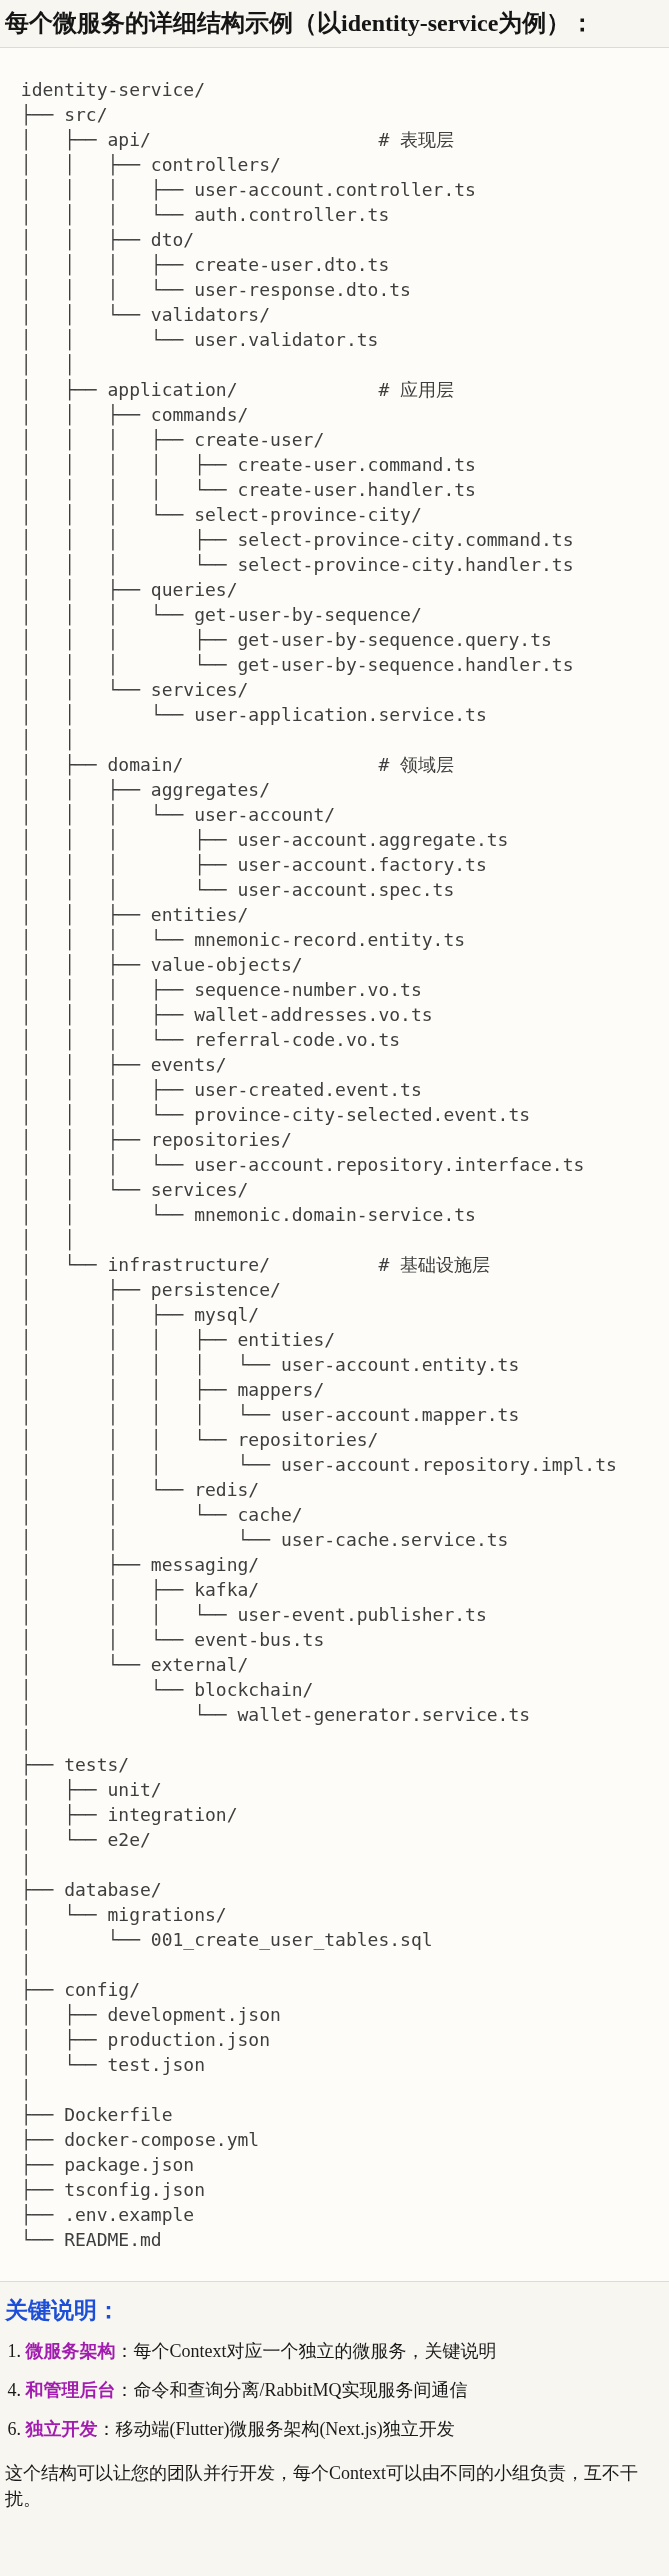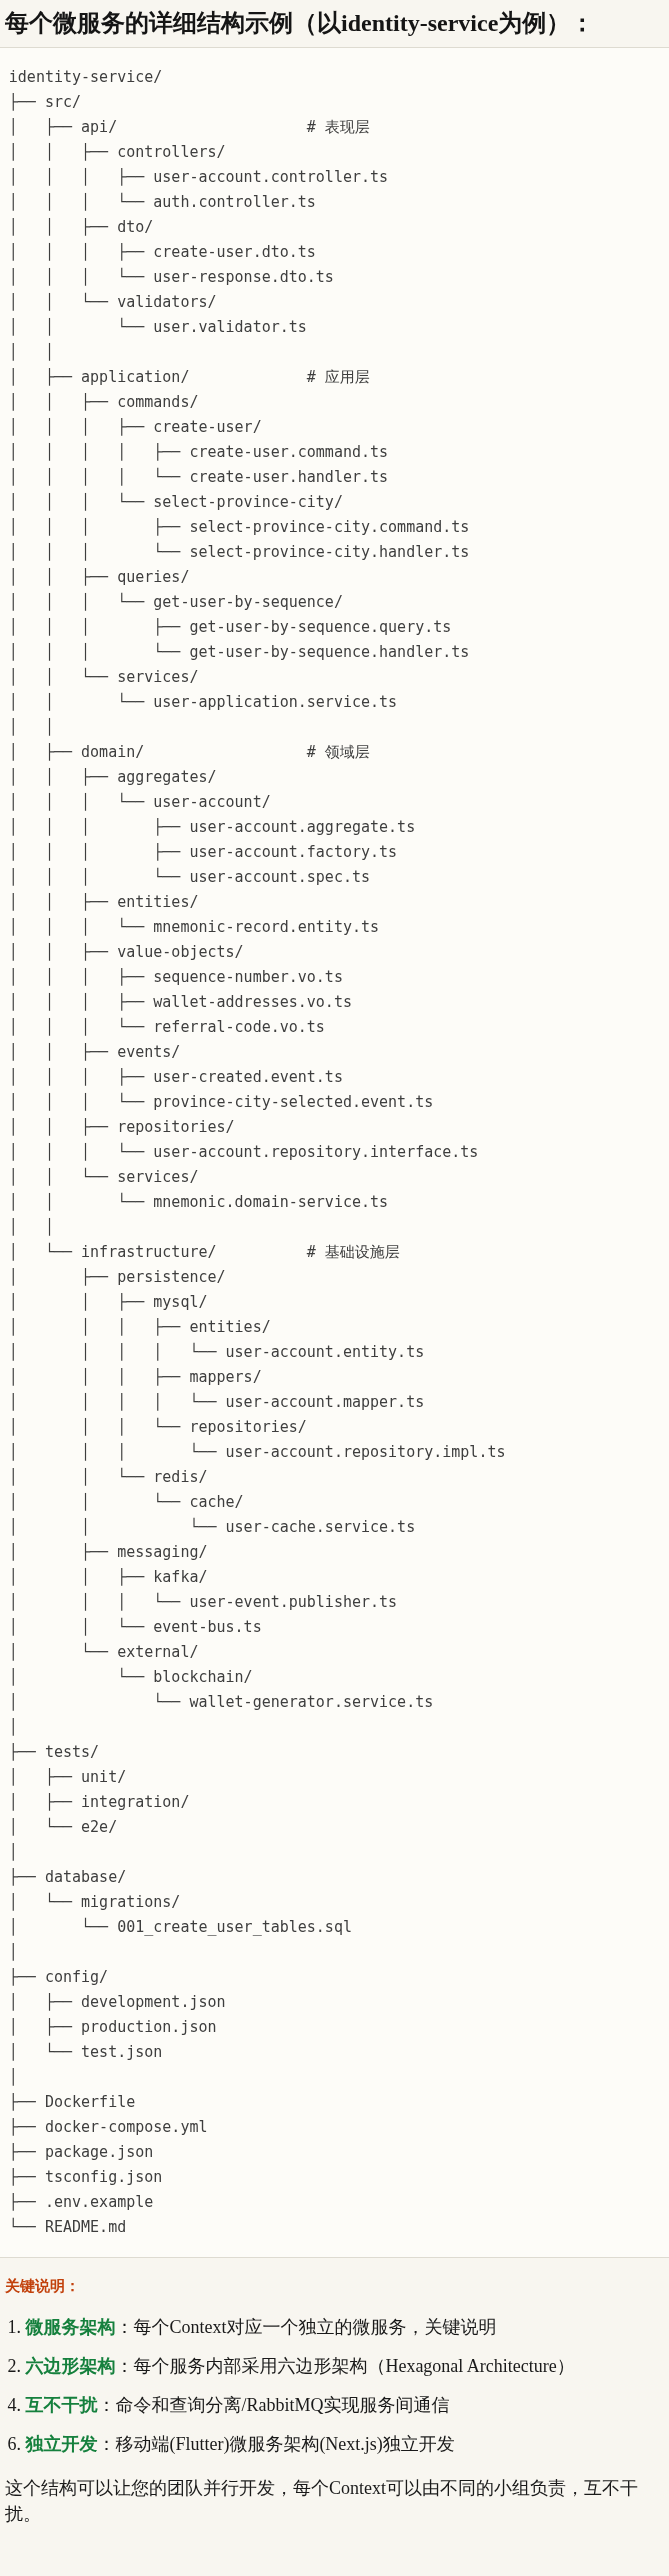--- a/index.html
+++ b/index.html
@@ -26,55 +26,55 @@
   }
   .code-block {
     margin-top: 9.4px;
     background: #FDFCF8;
     border-top: 0.6px solid #DEDBD1;
     border-bottom: 0.6px solid #DEDBD1;
     padding: 17px 0 17px 8.8px;
     overflow: hidden;
   }
   .tree {
-    margin: 0;
+    margin: 12px;
     font-family: "DejaVu Sans Mono", "Liberation Mono", monospace;
-    font-size: 15px;
+    font-size: 18px;
     line-height: 25px;
     color: #3E3E3E;
     white-space: pre;
     tab-size: 4;
   }
   .notes {
     padding: 13.8px 6.3px 0 5px;
   }
   .notes-heading {
     margin: 0 0 2.5px 0;
-    font-size: 15px;
+    font-size: 23px;
     line-height: 29px;
     font-weight: 700;
-    color: #c2410c;
+    color: #1d4ed8;
   }
   .notes-list {
     list-style: none;
     margin: 0;
     padding: 0 0 0 2.5px;
   }
   .note-item {
     font-size: 18px;
     line-height: 26px;
     margin-top: 13px;
   }
   .note-num {
     display: inline-block;
     margin-right: 4.4px;
   }
   .note-term {
     font-weight: 700;
-    color: #15803d;
+    color: #a21caf;
   }
   .closing {
     margin: 18px 0 0 0;
     font-size: 18px;
     line-height: 26px;
   }
 </style>
 </head>
 <body>
 
@@ -169,19 +169,18 @@
 ├── package.json
 ├── tsconfig.json
 ├── .env.example
 └── README.md</pre>
 </div>
 
 <div class="notes">
   <h3 class="notes-heading">关键说明：</h3>
   <ol class="notes-list">
     <li class="note-item"><span class="note-num">1.</span><span class="note-term">微服务架构</span><span class="note-rest">：每个Context对应一个独立的微服务，关键说明</span></li>
-    <li class="note-item"><span class="note-num">2.</span><span class="note-term">六边形架构</span><span class="note-rest">：每个服务内部采用六边形架构（Hexagonal Architecture）</span></li>
-    <li class="note-item"><span class="note-num">4.</span><span class="note-term">互不干扰</span><span class="note-rest">：命令和查询分离/RabbitMQ实现服务间通信</span></li>
+    <li class="note-item"><span class="note-num">4.</span><span class="note-term">和管理后台</span><span class="note-rest">：命令和查询分离/RabbitMQ实现服务间通信</span></li>
     <li class="note-item"><span class="note-num">6.</span><span class="note-term">独立开发</span><span class="note-rest">：移动端(Flutter)微服务架构(Next.js)独立开发</span></li>
   </ol>
   <p class="closing">这个结构可以让您的团队并行开发，每个Context可以由不同的小组负责，互不干扰。</p>
 </div>
 
 
 </body></html>

